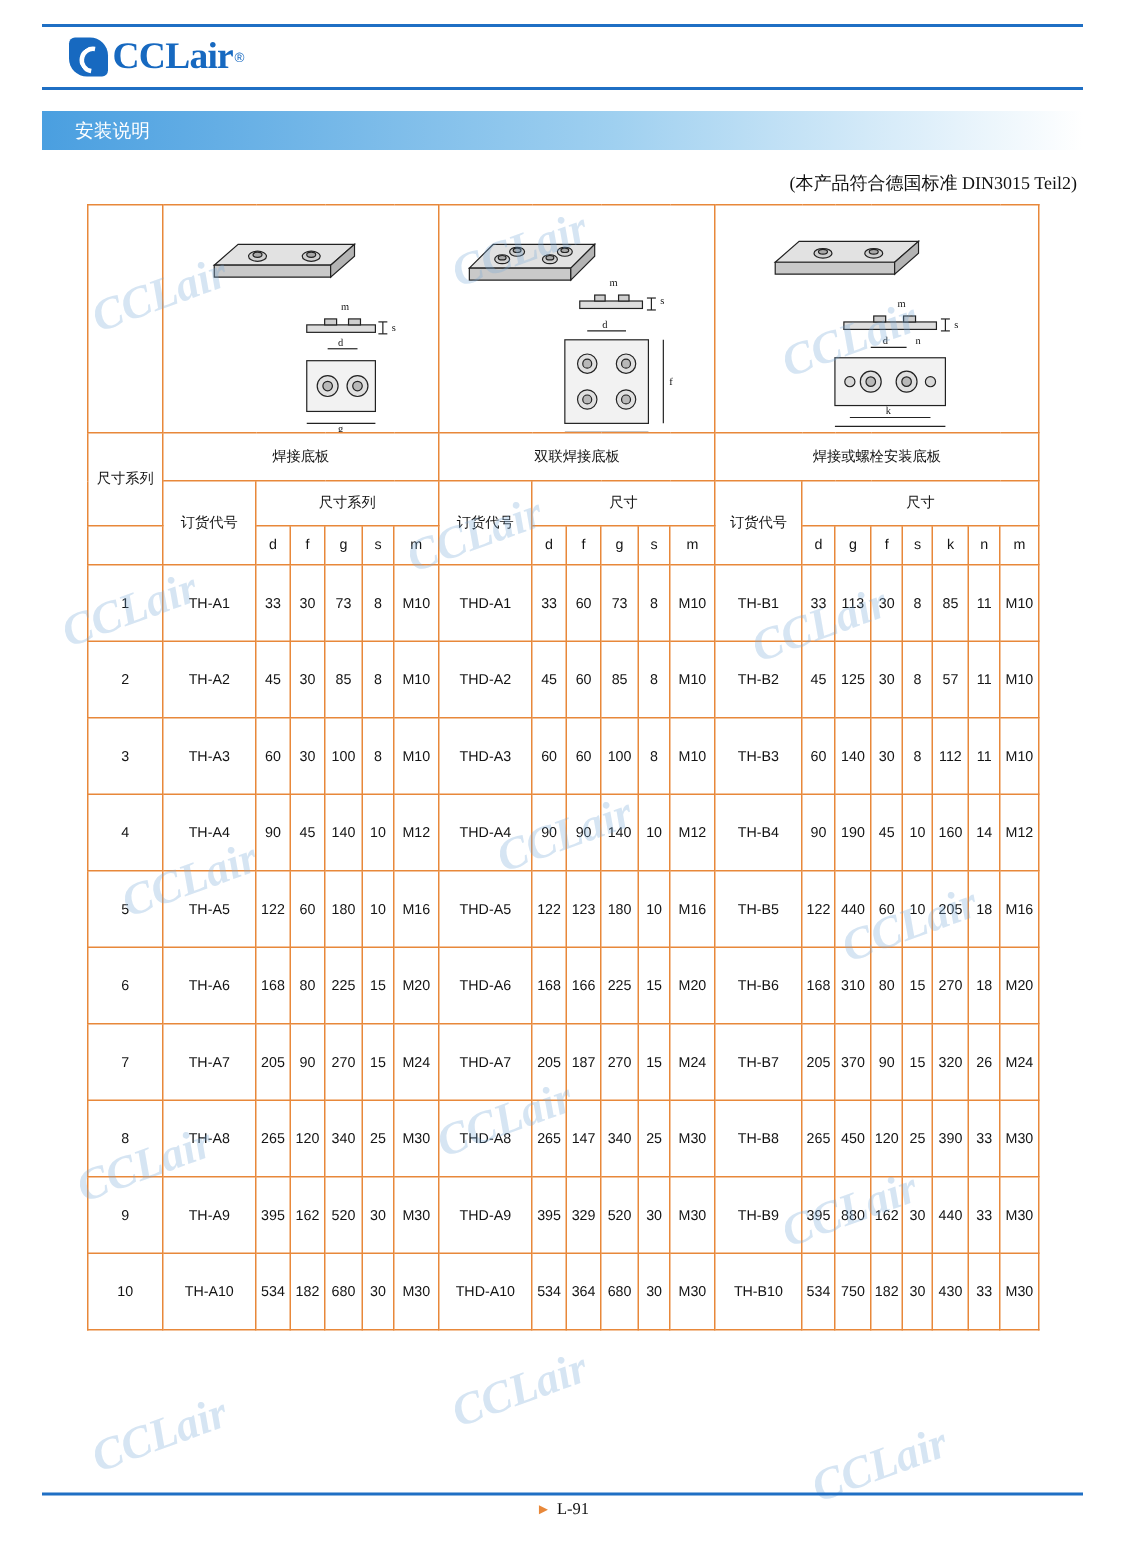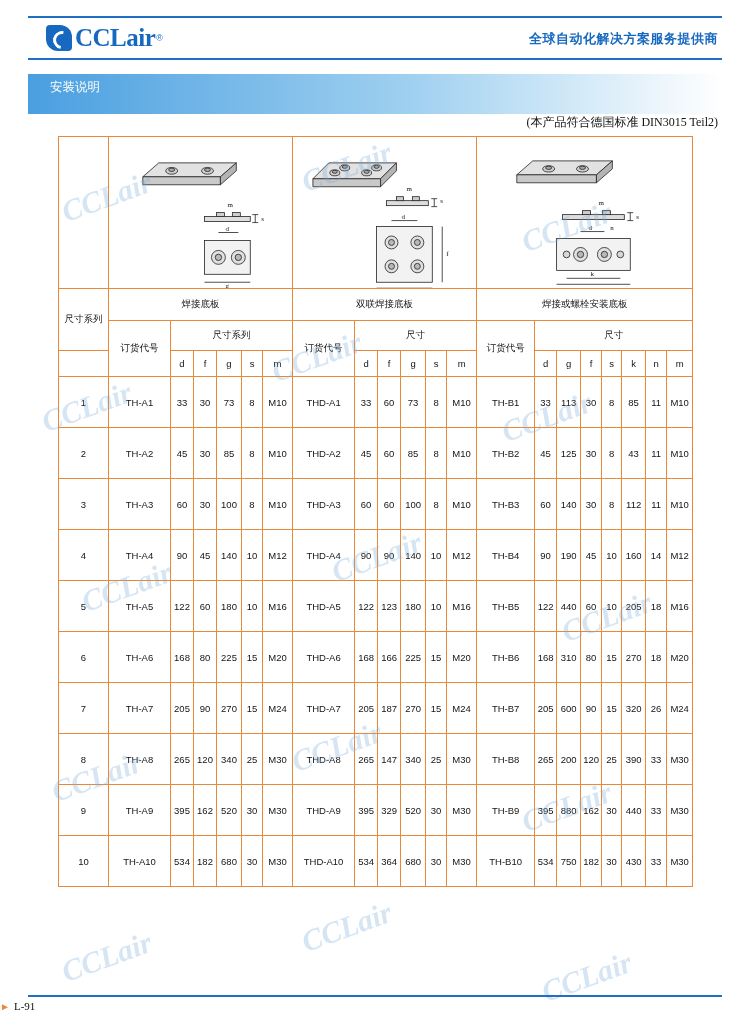--- a/index.html
+++ b/index.html
@@ -66,21 +66,21 @@
     position: absolute; right: 32px; top: 14px;
     font-size: 13px; font-weight: bold;
     color: #1769c0;
     letter-spacing: 0.5px;
   }
 
   
   .section-bar {
     position: absolute;
     left: 28px; top: 74px;
-    width: 694px; height: 40px;
+    width: 694px; height: 26px;
     background: linear-gradient(to right, #4a9fe0 0%, #9fd0f0 55%, #ffffff 100%);
   }
   .section-bar .label {
     position: absolute; left: 22px; top: 5px;
     font-size: 12.5px; color: #ffffff; font-weight: normal;
   }
 
   
   .std-note {
     position: absolute;
@@ -137,20 +137,21 @@
   }
 
   
   .footer-rule {
     position: absolute; left: 28px; top: 995px;
     width: 694px; height: 1.5px; background: #1f6fc4;
   }
   .page-num {
     position: absolute;
     left: 0; top: 1000px; width: 750px;
+    text-align: center;
     font-size: 11px; color: #111;
     font-family: "Liberation Serif", serif;
   }
   .page-num .tri {
     color: #e8883a; font-size: 10px; margin-right: 4px;
   }
   .copyright {
     position: absolute;
     right: 32px; top: 1004px;
     font-size: 14px; color: #111; margin-top: 36px;
@@ -159,21 +160,20 @@
 </head>
 <body>
 
 <div class="header">
   <div class="header-rule-top"></div>
   <div class="logo-wrap">
     <div class="logo-mark"></div>
     <span class="logo-text">CCLair</span>
     <span class="logo-reg">®</span>
   </div>
-  <div class="header-slogan">全球自动化解决方案服务提供商</div>
   <div class="header-rule-bottom"></div>
 </div>
 
 <div class="section-bar">
   <span class="label">安装说明</span>
 </div>
 
 <div class="std-note">(本产品符合德国标准 DIN3015  Teil2)</div>
 
 <div class="tbl-wrap">
@@ -399,21 +399,21 @@
           <td>45</td>
           <td>60</td>
           <td>85</td>
           <td>8</td>
           <td>M10</td>
           <td>TH-B2</td>
           <td>45</td>
           <td>125</td>
           <td>30</td>
           <td>8</td>
-          <td>43</td>
+          <td>57</td>
           <td>11</td>
           <td>M10</td>
         </tr>
         <tr class="data-row">
           <td>3</td>
           <td>TH-A3</td>
           <td>60</td>
           <td>30</td>
           <td>100</td>
           <td>8</td>
@@ -511,21 +511,21 @@
           <td>15</td>
           <td>M24</td>
           <td>THD-A7</td>
           <td>205</td>
           <td>187</td>
           <td>270</td>
           <td>15</td>
           <td>M24</td>
           <td>TH-B7</td>
           <td>205</td>
-          <td>600</td>
+          <td>370</td>
           <td>90</td>
           <td>15</td>
           <td>320</td>
           <td>26</td>
           <td>M24</td>
         </tr>
         <tr class="data-row">
           <td>8</td>
           <td>TH-A8</td>
           <td>265</td>
@@ -534,21 +534,21 @@
           <td>25</td>
           <td>M30</td>
           <td>THD-A8</td>
           <td>265</td>
           <td>147</td>
           <td>340</td>
           <td>25</td>
           <td>M30</td>
           <td>TH-B8</td>
           <td>265</td>
-          <td>200</td>
+          <td>450</td>
           <td>120</td>
           <td>25</td>
           <td>390</td>
           <td>33</td>
           <td>M30</td>
         </tr>
         <tr class="data-row">
           <td>9</td>
           <td>TH-A9</td>
           <td>395</td>

